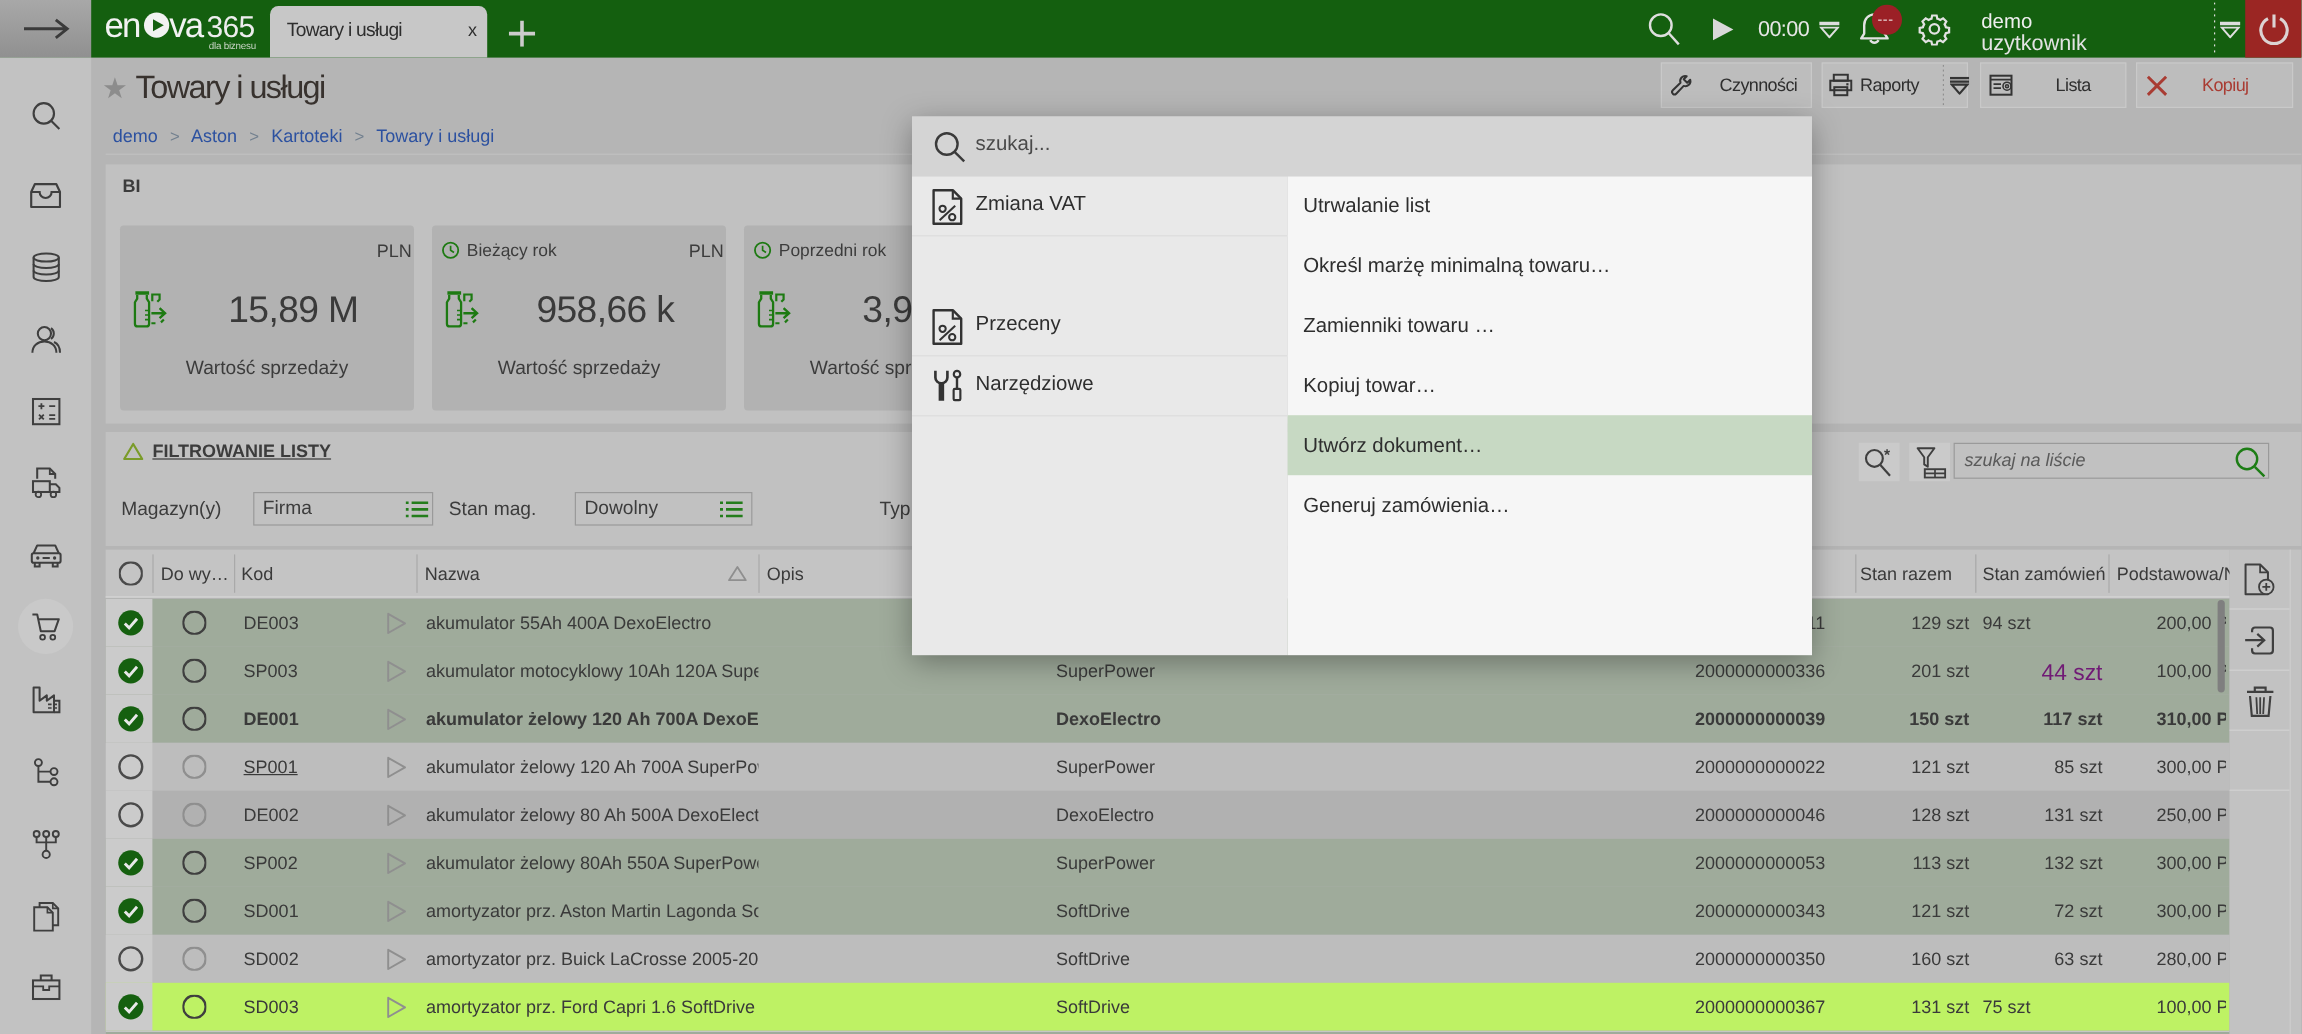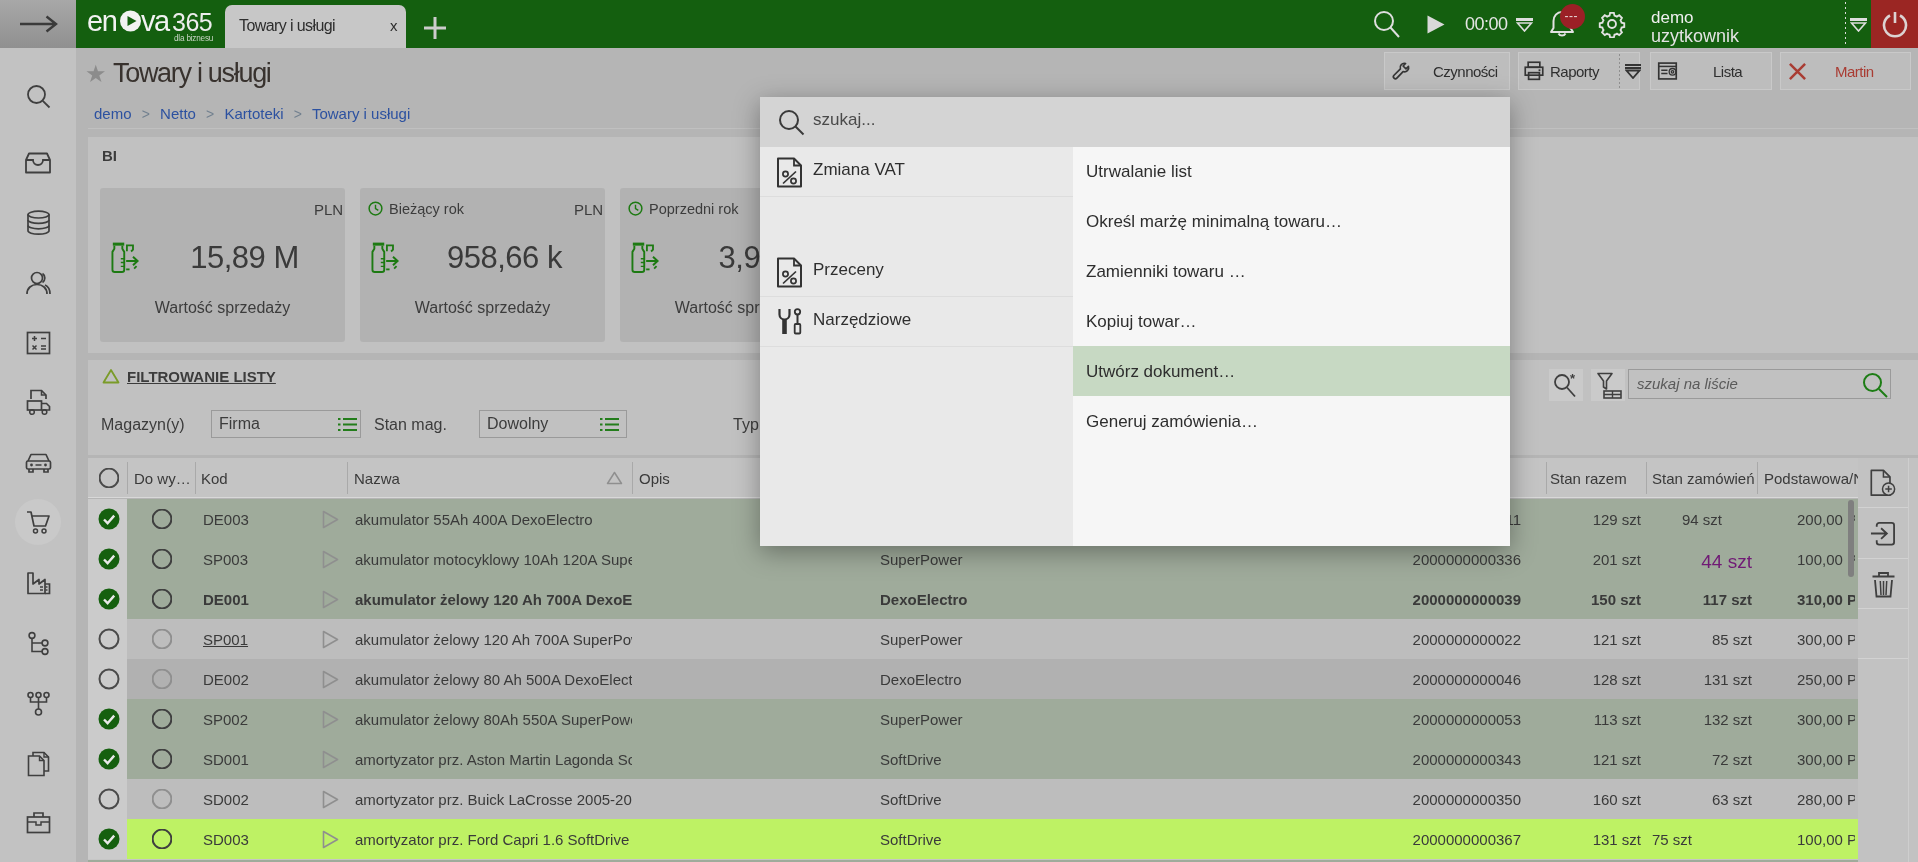--- a/index.html
+++ b/index.html
@@ -199,26 +199,26 @@
   <rect x="1.5" y="2.5" width="21" height="19" fill="none" stroke="#343434" stroke-width="2"></rect>
   <path d="M1.5 6.5 H22.5" stroke="#343434" stroke-width="1.8"></path>
   <path d="M4.5 11 H12 M4.5 15 H12" stroke="#343434" stroke-width="1.8"></path>
   <path d="M14 13 a4 4 0 1 0 8 0 a4 4 0 1 0 -8 0 M18 13 m-1.5 0 a1.5 1.5 0 1 0 3 0 a1.5 1.5 0 1 0 -3 0" fill="none" stroke="#343434" stroke-width="1.6"></path>
 </svg>
 <span class="abs" style="left:1713px;top:63px;font-size:15px;letter-spacing:-0.5px;color:#2f2f2f;">Lista</span>
 <div class="abs" style="left:1780px;top:52px;width:131px;height:38px;background:#bdbdbd;border:1px solid #c9c9c9;"></div>
 <svg class="abs" style="left:1788px;top:62px;" width="19" height="19" viewBox="0 0 20 20">
   <path d="M2 2 L18 18 M18 2 L2 18" stroke="#a93c33" stroke-width="2.6"></path>
 </svg>
-<span class="abs" style="left:1835px;top:63px;font-size:15px;letter-spacing:-0.5px;color:#a93c33;">Martin</span>
+<span class="abs" style="left:1835px;top:63px;font-size:15px;letter-spacing:-0.5px;color:#a93c33;">Kopiuj</span>
 
 <div class="abs" style="left:94px;top:105px;font-size:15px;color:#2c51a0;">
   <span>demo</span>
   <span style="color:#72808f;padding:0 6px;font-size:14px;">&gt;</span>
-  <span>Netto</span>
+  <span>Aston</span>
   <span style="color:#72808f;padding:0 6px;font-size:14px;">&gt;</span>
   <span>Kartoteki</span>
   <span style="color:#72808f;padding:0 6px;font-size:14px;">&gt;</span>
   <span>Towary i usługi</span>
 </div>
 <div class="abs" style="left:88px;top:128px;width:1830px;height:1px;background:#c0c0c0;"></div>
 
 <div class="abs" style="left:88px;top:137px;width:1830px;height:216px;background:#c1c1c1;"></div>
 <span class="abs" style="left:102px;top:147px;font-size:15px;font-weight:bold;color:#3c3c3c;">BI</span>
 
@@ -350,21 +350,21 @@
         <circle cx="10" cy="10" r="9.4" fill="none" stroke="#3f3f3f" stroke-width="2"></circle>
       </svg>
   <span class="abs" style="left:115px;top:12px;font-size:15px;color:#3a3a3a;">DE003</span>
   <svg class="abs" style="left:233px;top:11px;" width="19" height="19" viewBox="0 0 19 19">
         <path d="M2.5 1.5 L16.5 9.5 L2.5 17.5 Z" fill="none" stroke="#8f8f8f" stroke-width="1.6" stroke-linejoin="round"></path>
       </svg>
   <div class="abs" style="left:267px;top:12px;width:277px;height:18px;overflow:hidden;white-space:nowrap;font-size:15px;color:#3a3a3a;">akumulator 55Ah 400A DexoElectro</div>
   <span class="abs" style="left:792px;top:12px;font-size:15px;color:#3a3a3a;">DexoElectro</span>
   <div class="abs" style="left:1233px;top:12px;width:200px;text-align:right;font-size:15px;color:#3a3a3a;">2000000000011</div>
   <div class="abs" style="left:1453px;top:12px;width:100px;text-align:right;font-size:15px;color:#3a3a3a;">129 szt</div>
-  <div class="abs" style="left:1564px;top:12px;width:100px;text-align:center;font-size:15px;color:#3a3a3a;">94 szt</div>
+  <div class="abs" style="left:1564px;top:12px;width:100px;text-align:left;font-size:15px;color:#3a3a3a;">94 szt</div>
   <div class="abs" style="left:1709px;top:12px;width:58px;overflow:hidden;white-space:nowrap;font-size:15px;color:#3a3a3a;">200,00 PLN</div>
 </div>
 <div class="abs" style="left:0;top:40px;width:1770px;height:40px;background:#9fab9b;">
   <div class="abs" style="left:0;top:0;width:39px;height:40px;background:#cbcbcb;"></div>
   <svg class="abs" style="left:10px;top:9px;" width="22" height="22" viewBox="0 0 22 22">
         <circle cx="11" cy="11" r="10.5" fill="#15600f"></circle>
         <path d="M6 11.5 L9.6 15.2 L16.2 7.6" stroke="#e8e8e8" stroke-width="2.4" fill="none"></path>
       </svg>
   <svg class="abs" style="left:64px;top:10px;" width="20" height="20" viewBox="0 0 20 20">
         <circle cx="10" cy="10" r="9.4" fill="none" stroke="#3f3f3f" stroke-width="2"></circle>

